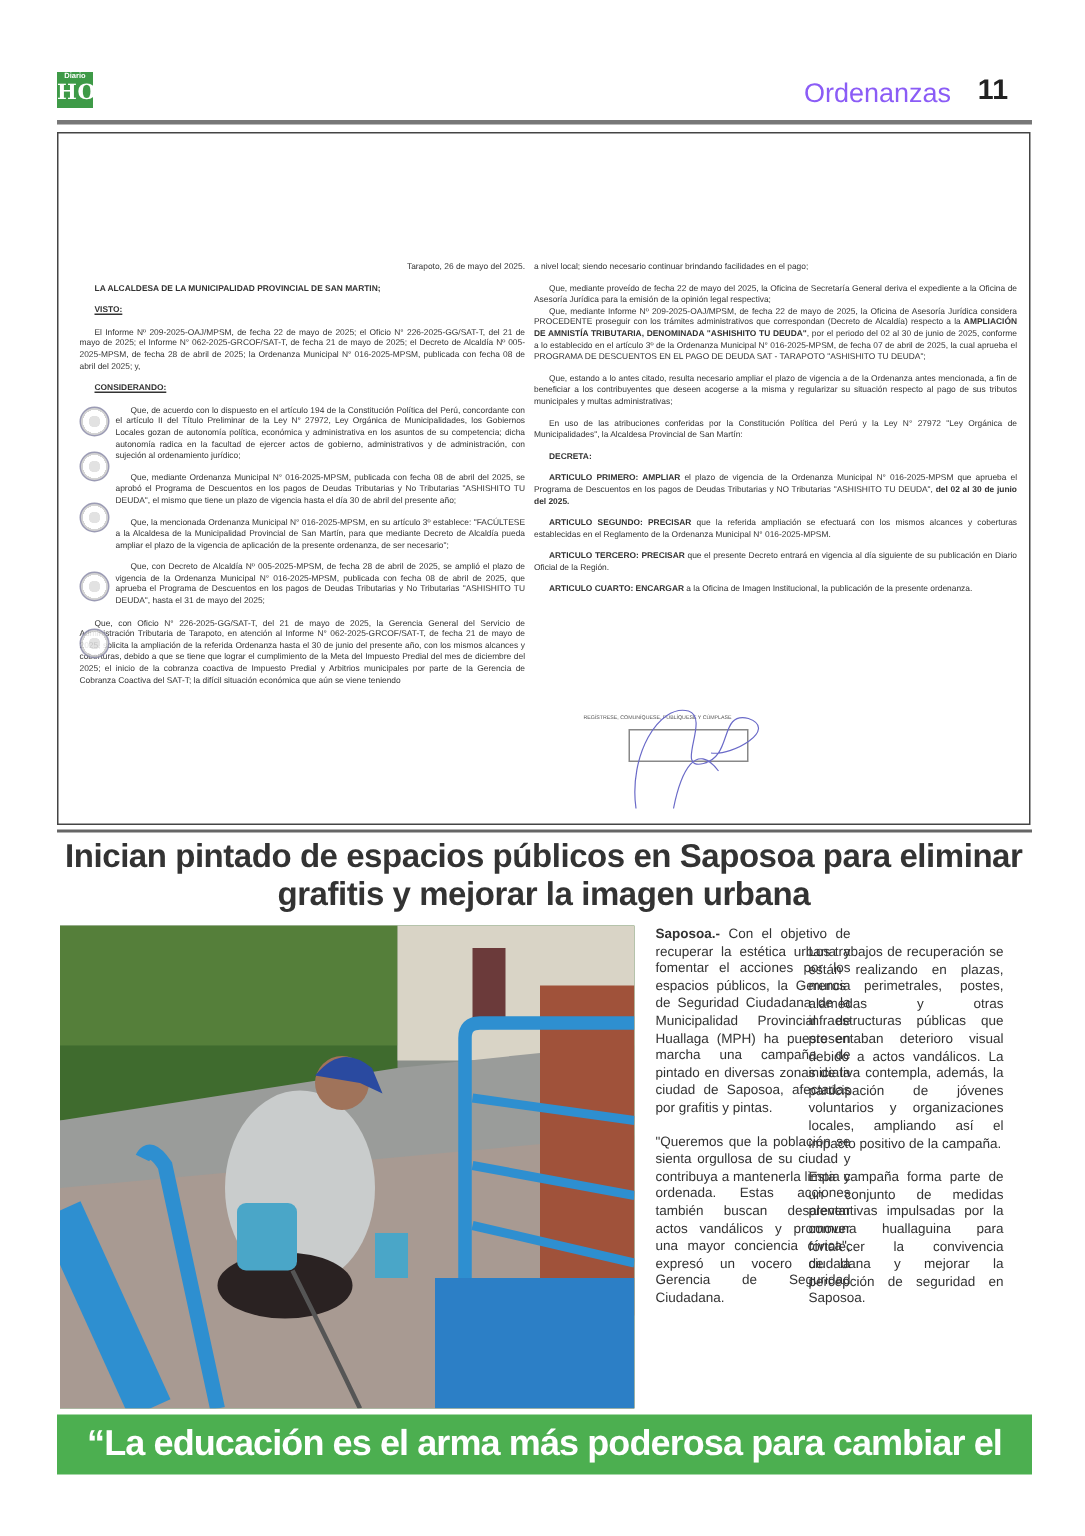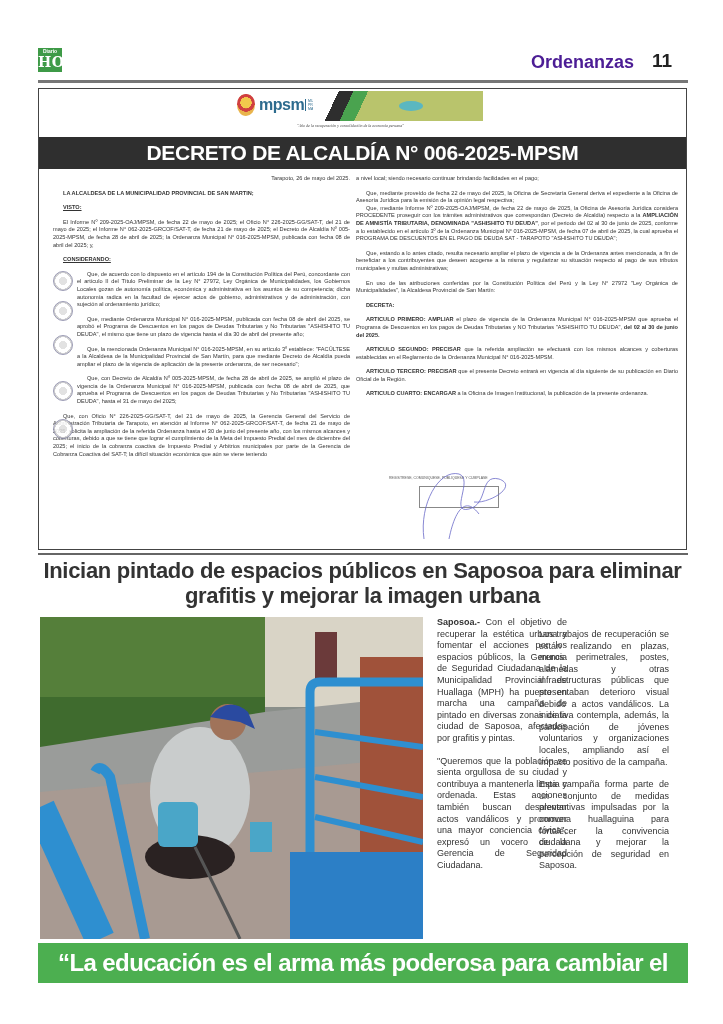--- a/index.html
+++ b/index.html
@@ -5,21 +5,21 @@
   * { margin:0; padding:0; box-sizing:border-box; }
   html, body { width:723px; height:1024px; background:#fff; overflow:hidden; }
   body { position:relative; font-family:"Liberation Sans", sans-serif; color:#222; }
 
   
   .hdr { position:absolute; left:38px; top:48px; width:650px; height:24px; }
   .logo { position:absolute; left:0; top:0; width:24px; height:24px; background:#3e9a47; color:#fff; text-align:center; }
   .logo .small { font-size:5px; font-weight:bold; line-height:7px; display:block; }
   .logo .big { font-family:"DejaVu Serif", serif; font-size:14px; font-weight:bold; line-height:15px; display:block; letter-spacing:0.5px; }
   .hdr-date { position:absolute; left:56px; top:4px; font-size:14px; color:#333; }
-  .hdr-section { position:absolute; right:54px; top:4px; font-size:18px; font-weight:bold; color:#4c1d95; }
+  .hdr-section { position:absolute; right:54px; top:4px; font-size:18px; font-weight:normal; color:#8b5cf6; }
   .hdr-page { position:absolute; right:16px; top:2px; font-size:19px; font-weight:bold; color:#222; }
   .hdr-rule { position:absolute; left:38px; top:80px; width:650px; height:3px; background:#777; }
 
   
   .decree { position:absolute; left:38px; top:88px; width:649px; height:462px; border:1px solid #444; }
   .banner { position:absolute; left:198px; top:2px; width:246px; height:42px; }
   .crest { position:absolute; left:0; top:3px; width:18px; height:22px; border-radius:45% 45% 50% 50%; background:radial-gradient(circle at 50% 40%, #f2c94c 0 35%, #d04040 36% 55%, #e9b44c 56%); }
   .mpsm { position:absolute; left:22px; top:5px; font-size:16px; font-weight:bold; color:#2d6b8e; letter-spacing:-0.5px; }
   .mpsm-sub { position:absolute; left:68px; top:8px; font-size:3.5px; color:#2d6b8e; width:50px; line-height:4px; border-left:1px solid #2d6b8e; padding-left:2px; }
   .banner-img { position:absolute; left:76px; top:0px; width:170px; height:30px; background:linear-gradient(115deg, #fff 0 14%, #2e2e2e 14% 22%, #4aa34f 22% 30%, #b9c46c 30% 100%); }
@@ -61,30 +61,20 @@
   <div class="logo">
     <span class="small">Diario</span>
     <span class="big">HOY</span>
   </div>
   <div class="hdr-section">Ordenanzas</div>
   <div class="hdr-page">11</div>
 </div>
 <div class="hdr-rule"></div>
 
 <div class="decree">
-  <div class="banner">
-    <div class="crest"></div>
-    <div class="mpsm">mpsm</div>
-    <div class="mpsm-sub">MUNICIPALIDAD PROVINCIAL DE SAN MARTIN</div>
-    <div class="banner-img">
-        <div class="fountain"></div>
-      </div>
-    <div class="banner-quote">"Año de la recuperación y consolidación de la economía peruana"</div>
-  </div>
-  <div class="decree-title">DECRETO DE ALCALDÍA N° 006-2025-MPSM</div>
 
   <div class="col colL seals">
     <p class="right noind">Tarapoto, 26 de mayo del 2025.</p>
     <p class="b">LA ALCALDESA DE LA MUNICIPALIDAD PROVINCIAL DE SAN MARTIN;</p>
     <p class="noind" style="padding-left:10px"><span class="u">VISTO:</span></p>
     <p>El Informe Nº 209-2025-OAJ/MPSM, de fecha 22 de mayo de 2025; el Oficio N° 226-2025-GG/SAT-T, del 21 de mayo de 2025; el Informe N° 062-2025-GRCOF/SAT-T, de fecha 21 de mayo de 2025; el Decreto de Alcaldía Nº 005-2025-MPSM, de fecha 28 de abril de 2025; la Ordenanza Municipal N° 016-2025-MPSM, publicada con fecha 08 de abril del 2025; y,</p>
     <p class="noind" style="padding-left:10px"><span class="u">CONSIDERANDO:</span></p>
     <div style="position:relative">
       <div class="seal" style="top:0"></div>
       <div class="seal" style="top:30px"></div>

